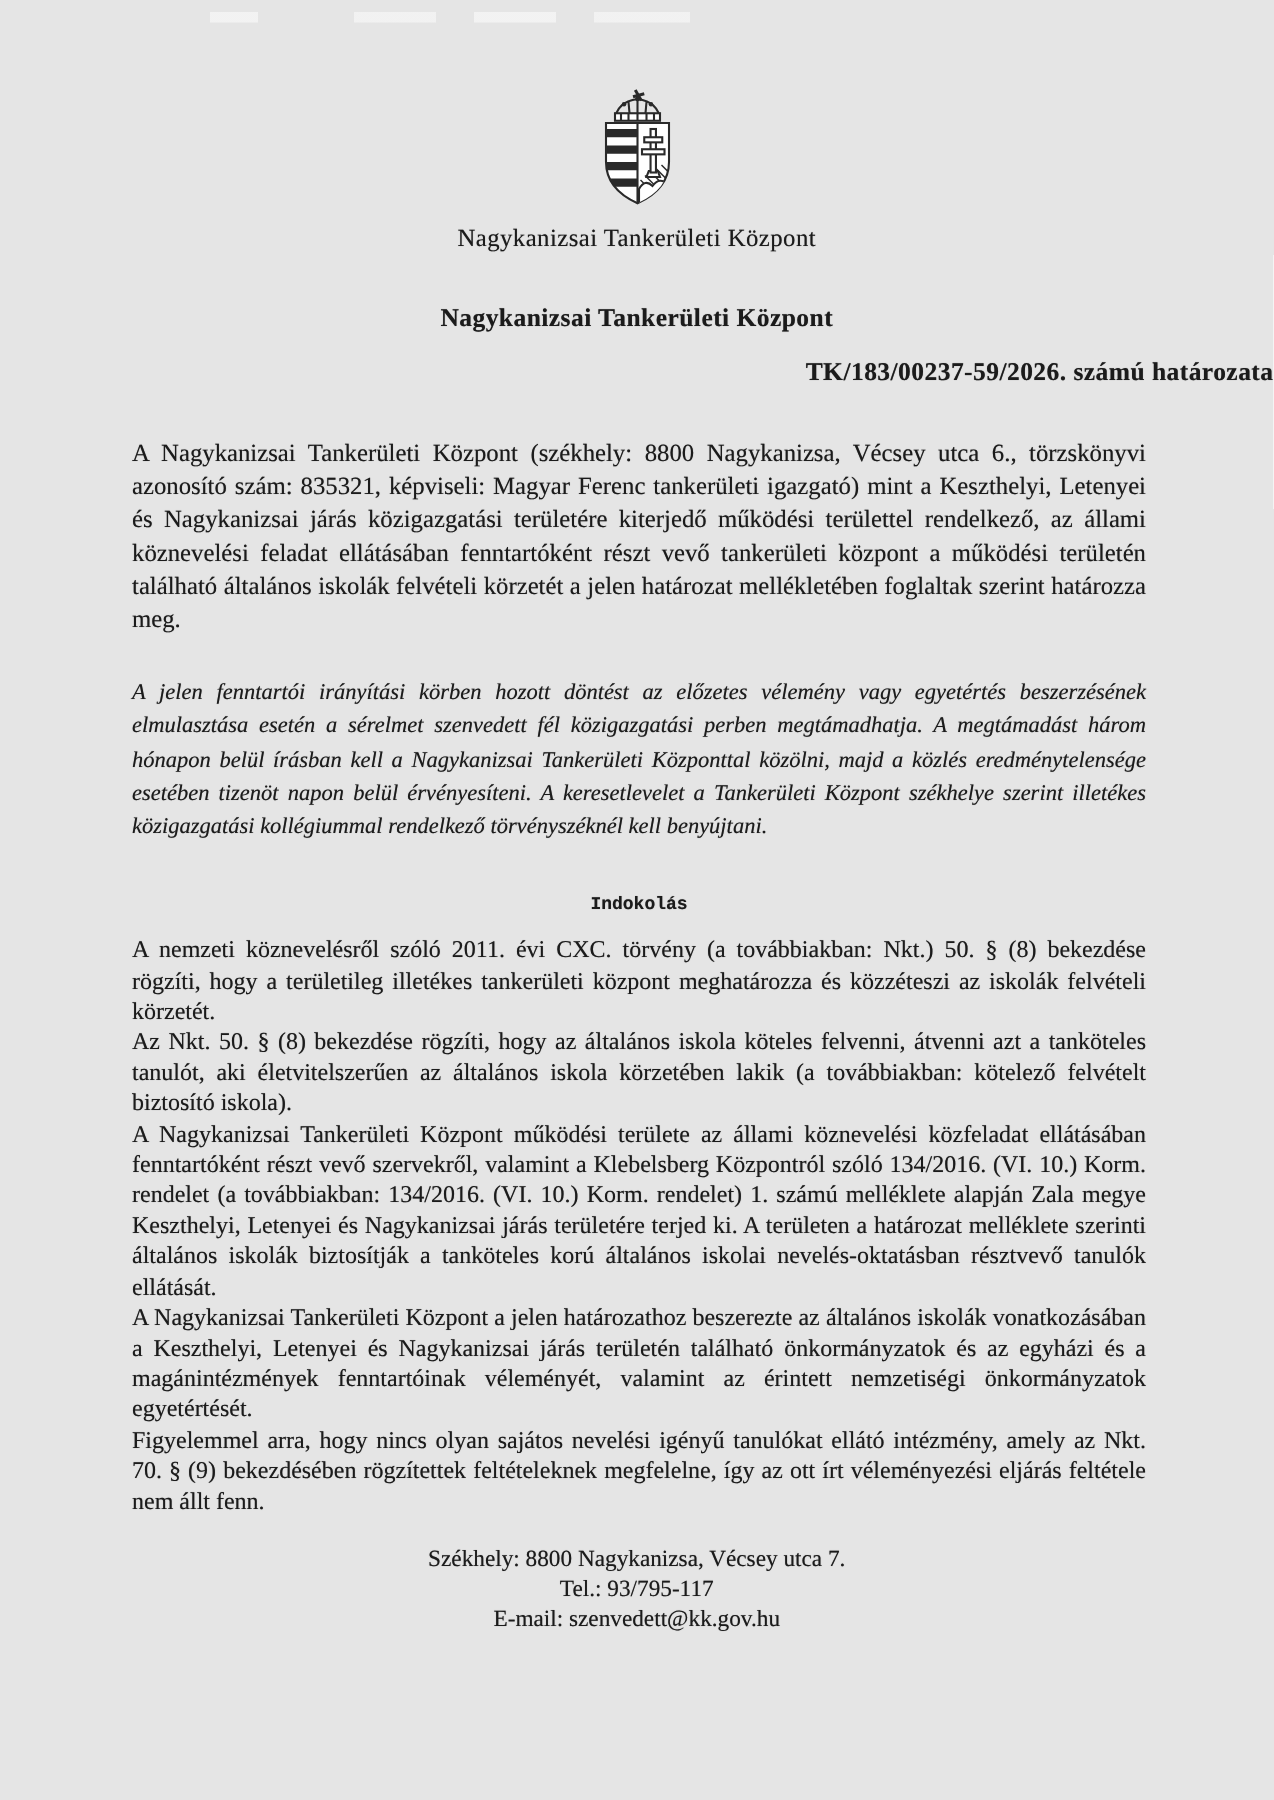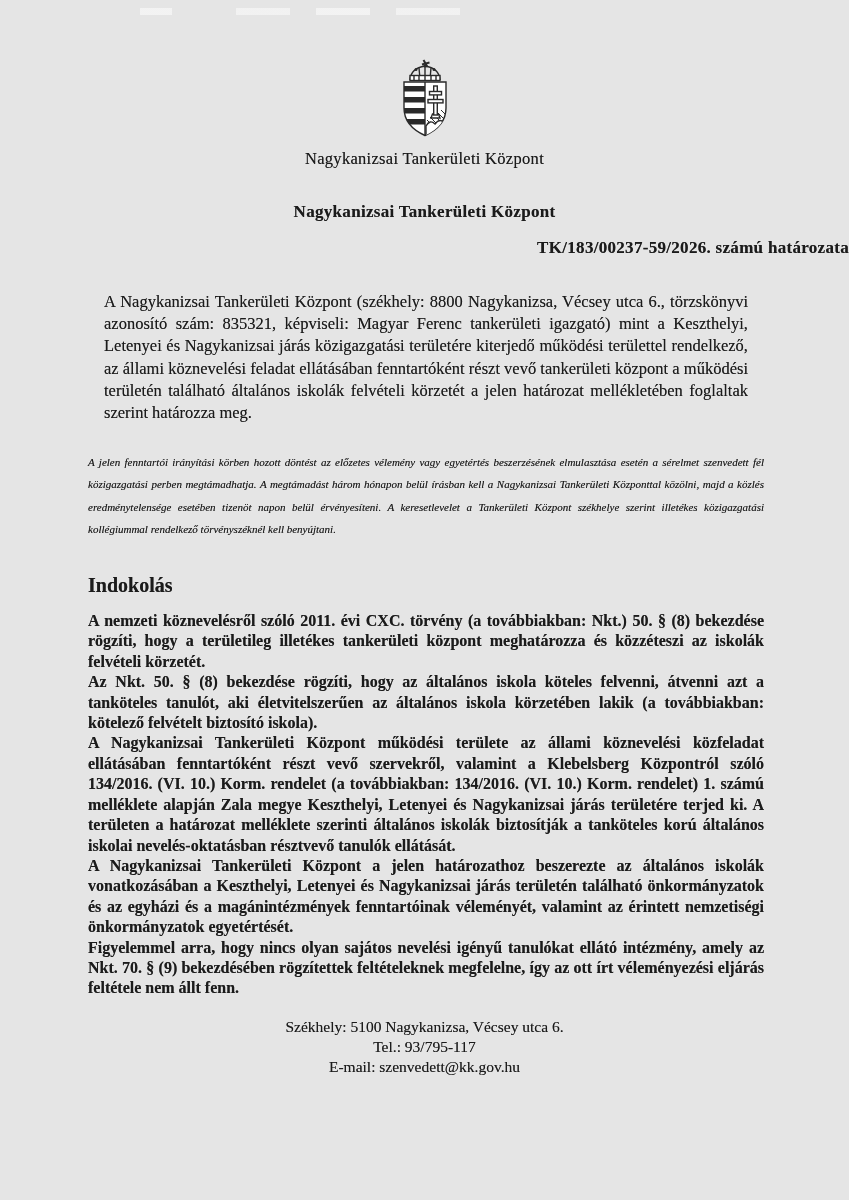--- a/index.html
+++ b/index.html
@@ -54,46 +54,47 @@
     margin: 16px 0 0;
     text-align: right;
     font-weight: bold;
     font-size: 17px;
     letter-spacing: 0.3px;
   }
   .content {
     padding: 0 85px 0 88px;
   }
   p.intro {
-    margin: 33px 16px 0;
+    margin: 33px 0 0;
     font-size: 16.5px;
     line-height: 22.2px;
     text-align: justify;
   }
   p.appeal {
     margin: 27px 0 0;
-    font-size: 11px;
+    font-size: 15px;
     line-height: 22.2px;
     text-align: justify;
     font-style: italic;
   }
   .section-heading {
     margin: 34px 0 0;
+    text-align: center;
     font-weight: bold;
-    font-size: 20px;
+    font-size: 12px;
+    font-family: Liberation Mono, monospace;
   }
   .body-block {
     margin-top: 14px;
   }
   .body-block p {
     margin: 0;
     font-size: 16px;
     line-height: 20.4px;
     text-align: justify;
-    font-weight: bold;
   }
   .doc-footer {
     margin-top: 18px;
     text-align: center;
     font-size: 15.5px;
     line-height: 20px;
   }
 </style>
 </head>
 <body>
@@ -173,17 +174,17 @@
     <div class="body-block">
       <p>A nemzeti köznevelésről szóló 2011. évi CXC. törvény (a továbbiakban: Nkt.) 50. § (8) bekezdése rögzíti, hogy a területileg illetékes tankerületi központ meghatározza és közzéteszi az iskolák felvételi körzetét.</p>
       <p>Az Nkt. 50. § (8) bekezdése rögzíti, hogy az általános iskola köteles felvenni, átvenni azt a tanköteles tanulót, aki életvitelszerűen az általános iskola körzetében lakik (a továbbiakban: kötelező felvételt biztosító iskola).</p>
       <p>A Nagykanizsai Tankerületi Központ működési területe az állami köznevelési közfeladat ellátásában fenntartóként részt vevő szervekről, valamint a Klebelsberg Központról szóló 134/2016. (VI. 10.) Korm. rendelet (a továbbiakban: 134/2016. (VI. 10.) Korm. rendelet) 1. számú melléklete alapján Zala megye Keszthelyi, Letenyei és Nagykanizsai járás területére terjed ki. A területen a határozat melléklete szerinti általános iskolák biztosítják a tanköteles korú általános iskolai nevelés-oktatásban résztvevő tanulók ellátását.</p>
       <p>A Nagykanizsai Tankerületi Központ a jelen határozathoz beszerezte az általános iskolák vonatkozásában a Keszthelyi, Letenyei és Nagykanizsai járás területén található önkormányzatok és az egyházi és a magánintézmények fenntartóinak véleményét, valamint az érintett nemzetiségi önkormányzatok egyetértését.</p>
       <p>Figyelemmel arra, hogy nincs olyan sajátos nevelési igényű tanulókat ellátó intézmény, amely az Nkt. 70. § (9) bekezdésében rögzítettek feltételeknek megfelelne, így az ott írt véleményezési eljárás feltétele nem állt fenn.</p>
     </div>
   </div>
 
   <div class="doc-footer">
-    <div>Székhely: 5100 Nagykanizsa, Vécsey utca 6.</div>
+    <div>Székhely: 8800 Nagykanizsa, Vécsey utca 7.</div>
     <div>Tel.: 93/795-117</div>
     <div>E-mail: szenvedett@kk.gov.hu</div>
   </div>
 </div>
 
 </body></html>

